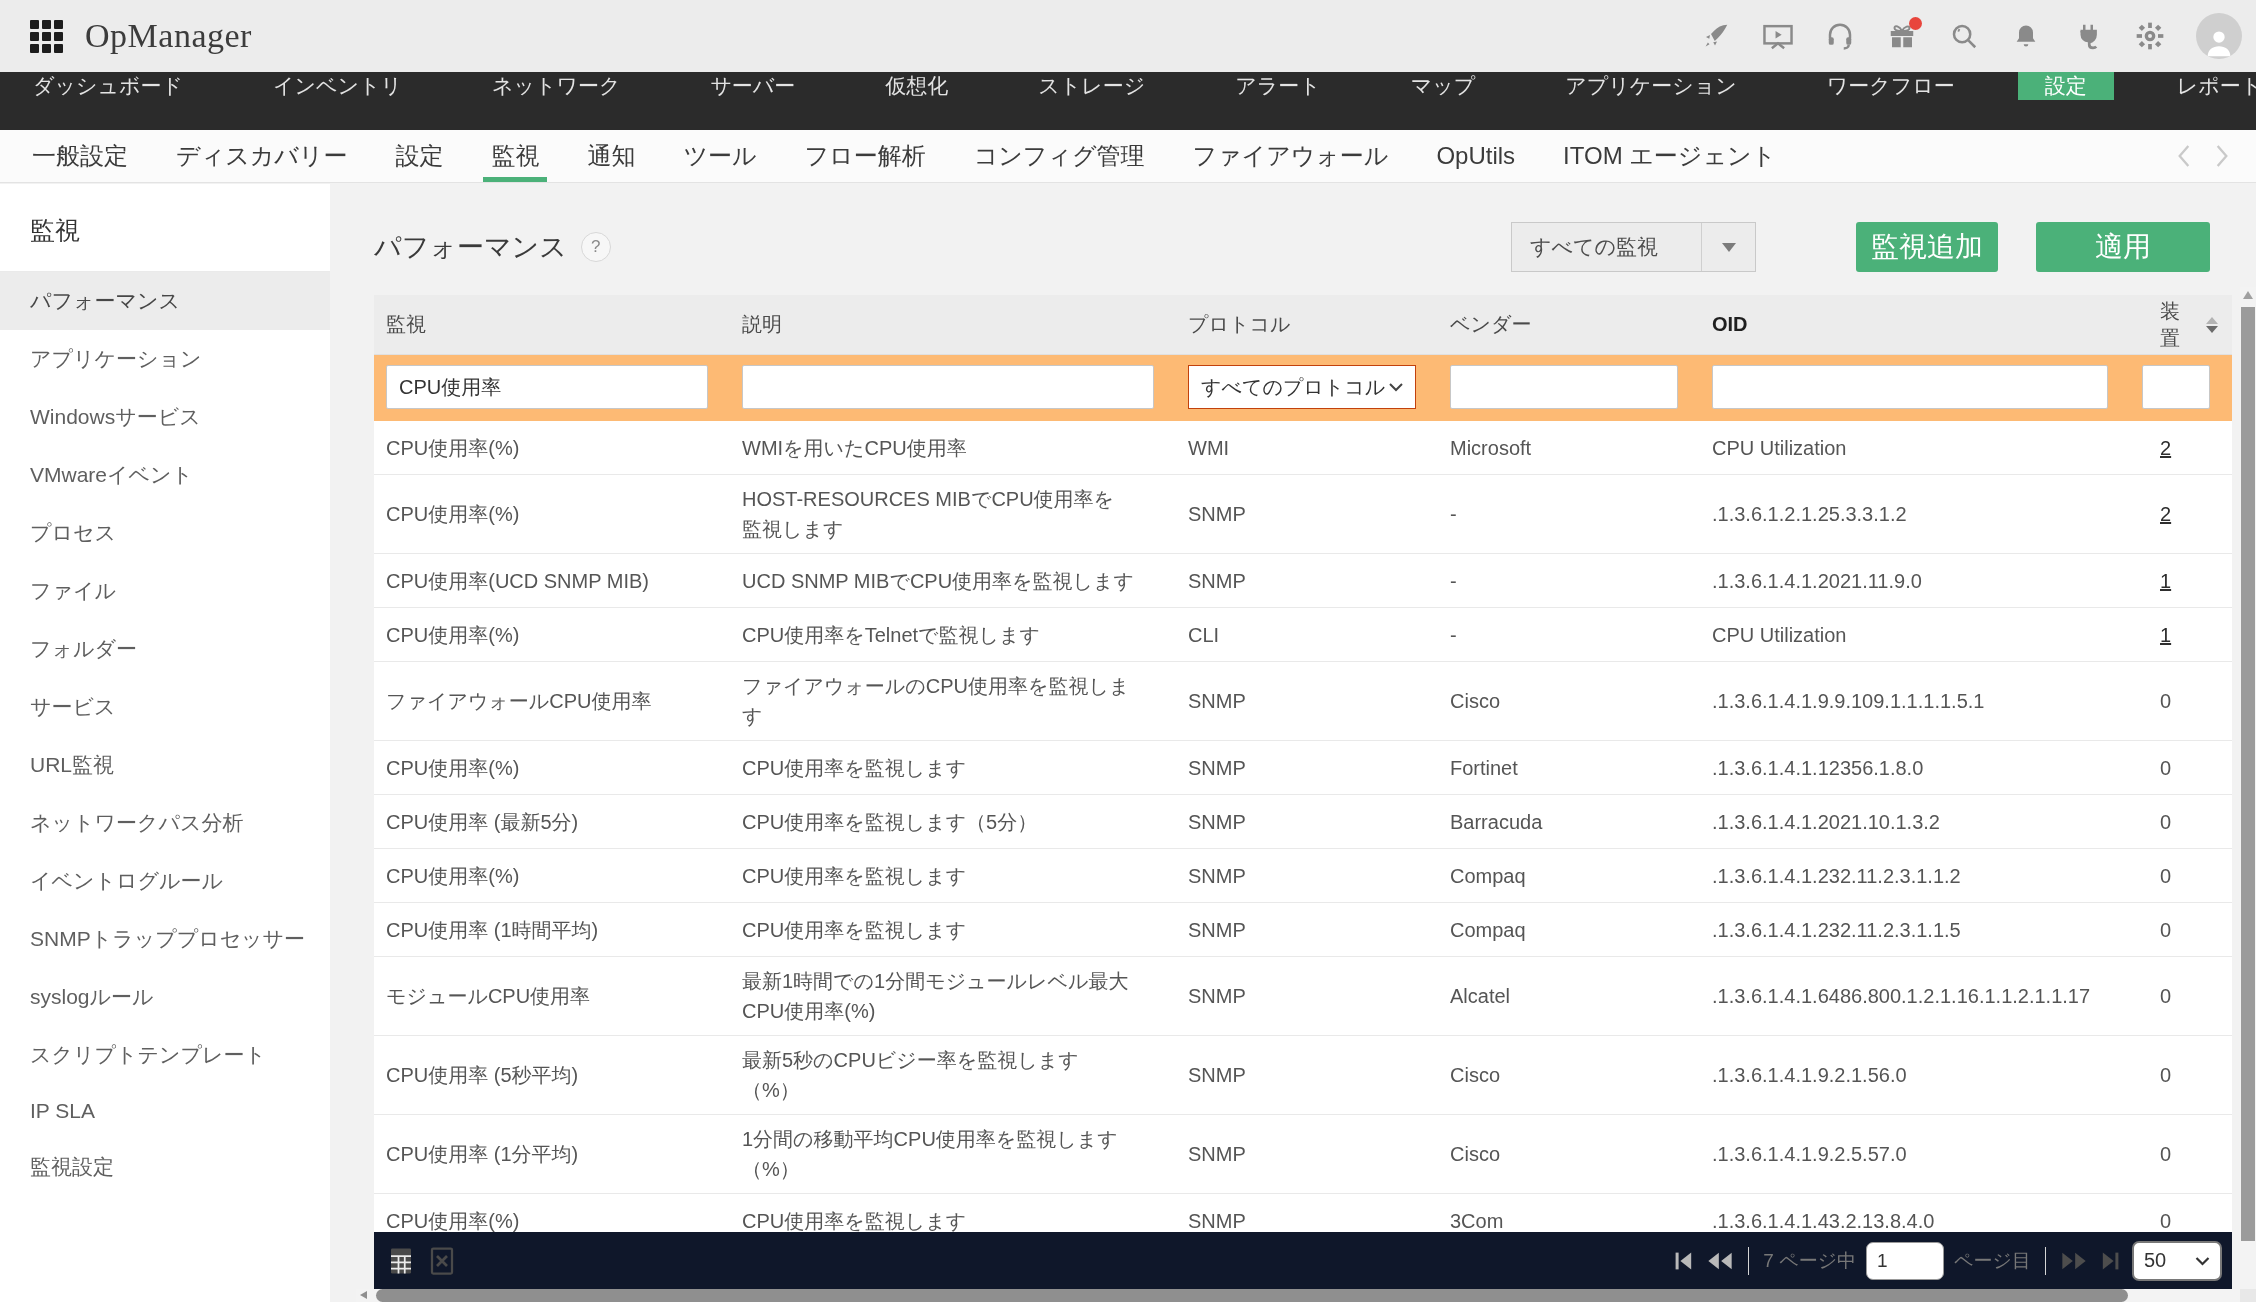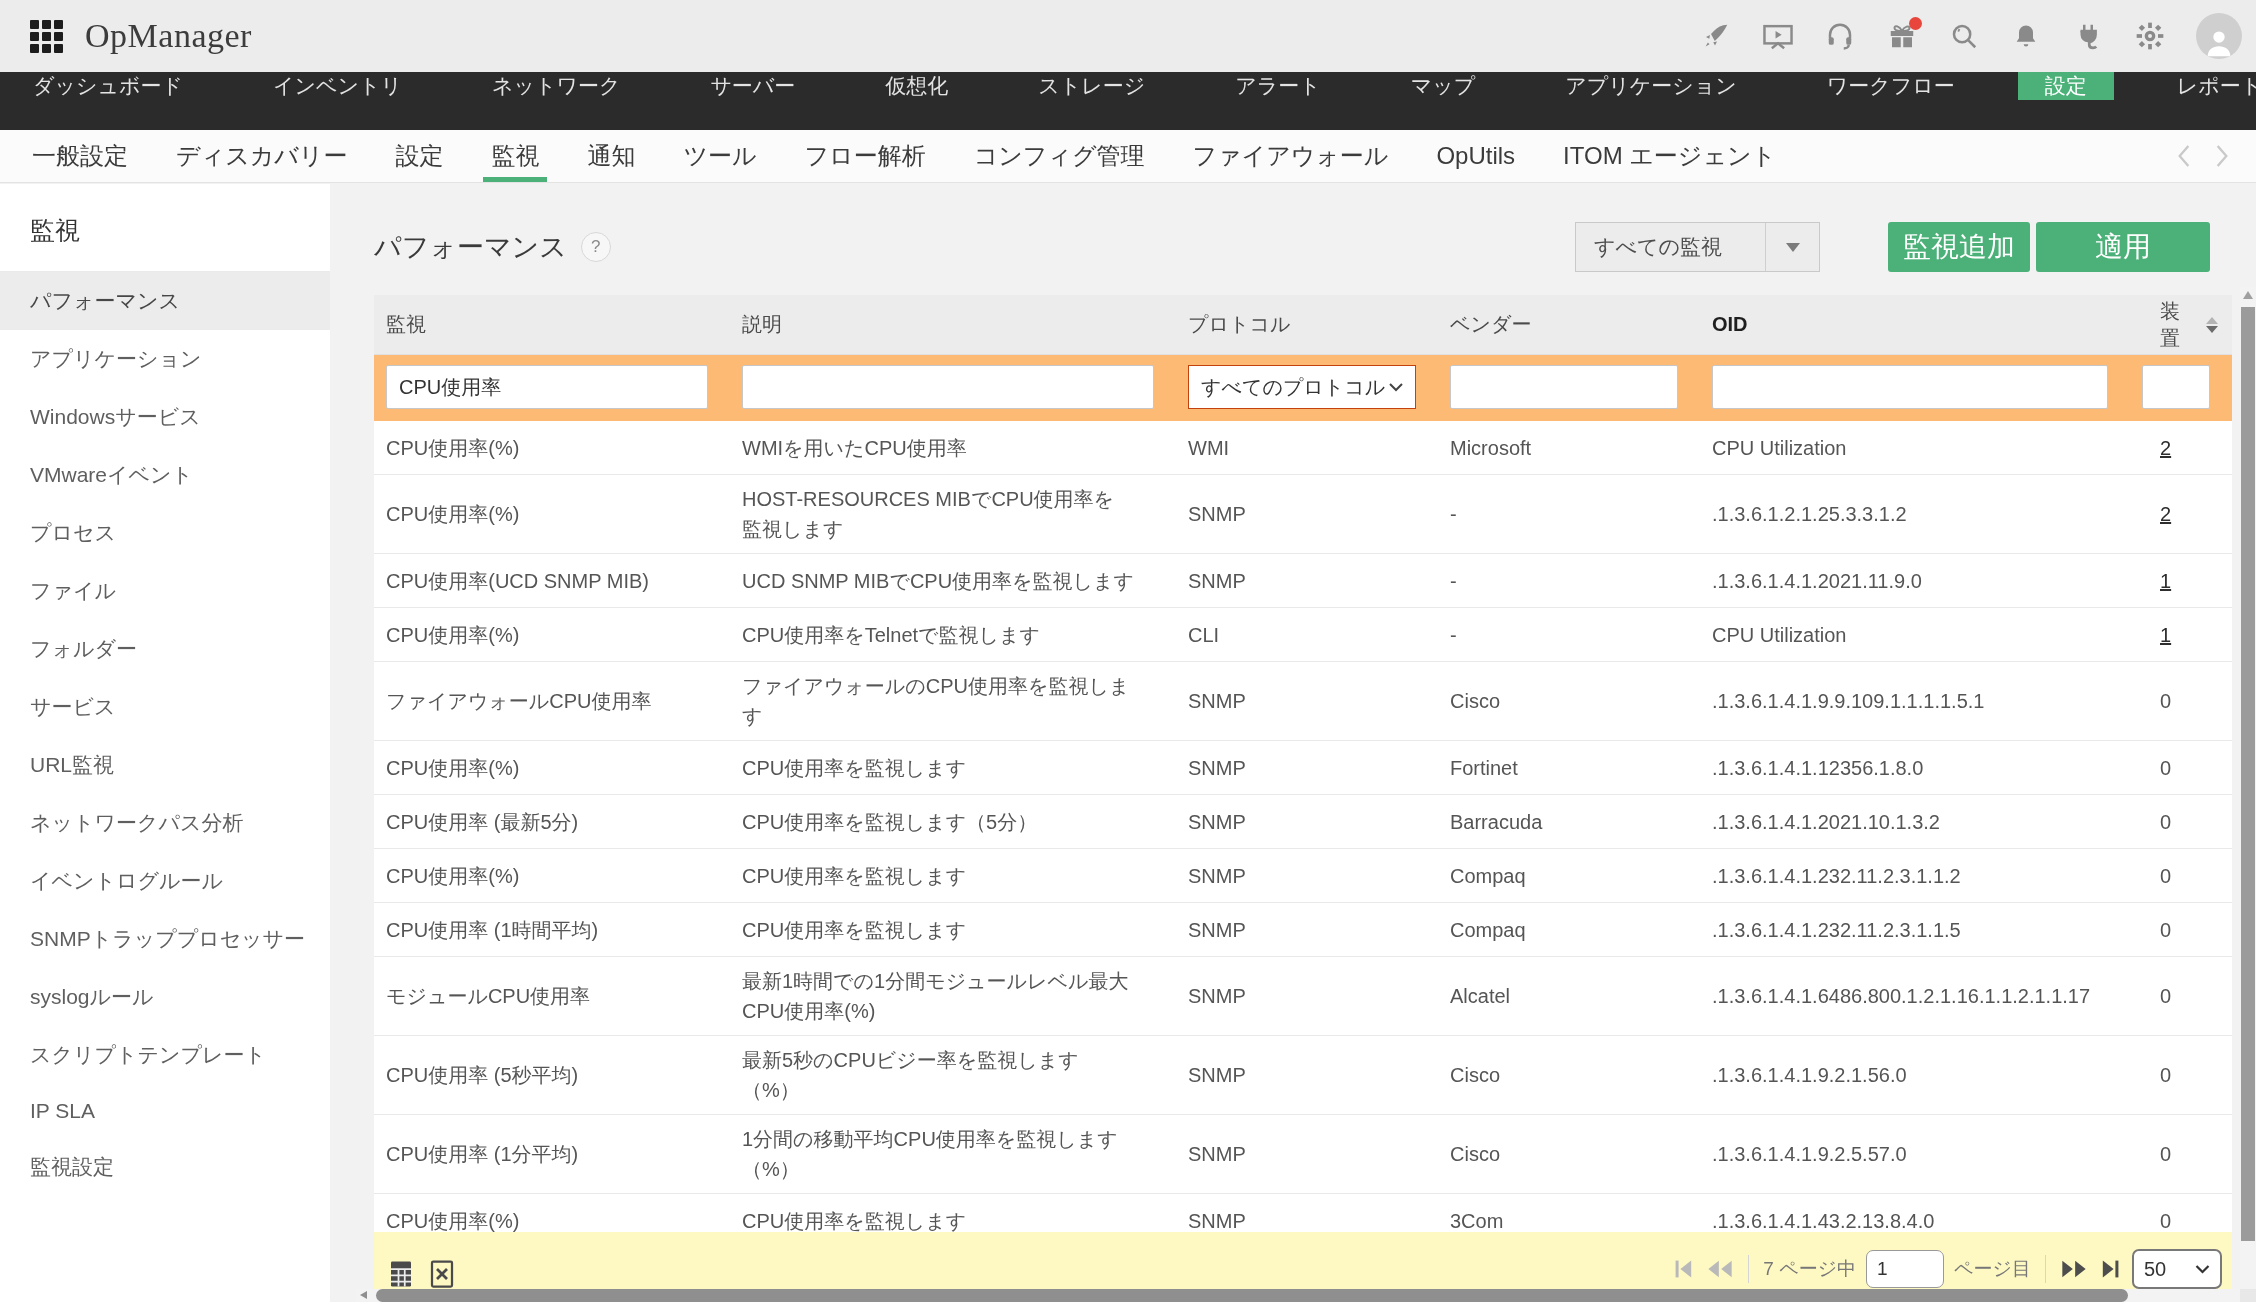--- a/index.html
+++ b/index.html
@@ -39,21 +39,21 @@
   .sidebar-title-wrap { padding:30px 0 24px 30px; border-bottom:1px solid #eaeaea; }
   .sidebar-title { font-size:25px; color:#333; }
   .side-item { font-size:21px; color:#5f5f5f; padding:15px 30px; cursor:pointer; white-space:nowrap; }
   .side-item.active { background:#ececec; color:#474747; }
 
   
   .main { position:absolute; left:330px; top:184px; right:0; bottom:0; background:#f2f2f2; overflow:hidden; }
   .content-head { display:flex; align-items:center; margin:38px 46px 0 44px; }
   .page-title { font-size:27px; font-weight:normal; color:#3a3a3a; }
   .help-badge { width:30px; height:30px; border-radius:50%; background:#f7f7f7; border:1px solid #d8d8d8; color:#8a8a8a; font-size:17px; display:flex; align-items:center; justify-content:center; margin-left:14px; cursor:pointer; }
-  .head-controls { margin-left:auto; display:flex; align-items:flex-start; }
+  .head-controls { margin-left:auto; display:flex; align-items:flex-start;gap:32px; }
   .select-box { width:245px; height:50px; background:#ececec; border:1px solid #c9c9c9; display:flex; align-items:stretch; cursor:pointer; margin-right:68px; }
   .select-label { flex:1; display:flex; align-items:center; padding-left:18px; font-size:21px; color:#4d4d4d; }
   .select-caret { width:54px; border-left:1px solid #cfcfcf; display:flex; align-items:center; justify-content:center; }
   .caret-down { width:0; height:0; border-left:7px solid transparent; border-right:7px solid transparent; border-top:9px solid #7b7b7b; display:inline-block; }
   .btn-green { height:50px; background:#4bb179; color:#fff; font-size:28px; border:none; border-radius:3px; cursor:pointer; font-family:inherit; }
   .btn-add { width:142px; margin-right:6px; }
   .btn-apply { width:174px; }
 
   
   .table-wrap { position:absolute; left:44px; right:24px; top:111px; bottom:13px; overflow:hidden; }
@@ -68,21 +68,21 @@
   .sort .dn { border-top:7px solid #6b6b6b; }
   .tfilter { background:#fdba74; height:66px; align-items:center; padding-bottom:2px; }
   .finput { width:calc(100% - 8px); height:44px; border:1px solid #c7c7c7; border-radius:2px; font-size:20px; padding:0 12px; color:#333; background:#fff; font-family:inherit; }
   .fselect { width:calc(100% - 8px); height:44px; background:#fff; border:1px solid #c2410c; display:flex; align-items:center; justify-content:space-between; padding:0 12px; font-size:20px; color:#333; cursor:pointer; }
   .tbody .tdata { background:#fff; border-bottom:1px solid #e9e9e9; min-height:54px; align-items:center; font-size:20px; color:#555; line-height:30px; padding-top:9px; padding-bottom:9px; }
   .tdata .c-desc { padding-right:42px; }
   .tdata .c-dev { padding-left:30px; }
   .dev-link { text-decoration:underline; color:#2e2e2e; cursor:pointer; }
 
   
-  .table-foot { position:absolute; left:44px; right:24px; bottom:13px; height:57px; background:#fef9c3; display:flex; align-items:flex-end; z-index:5; }
+  .table-foot { position:absolute; left:44px; right:24px; bottom:13px; height:57px; background:#0f172a; display:flex; align-items:center; z-index:5; }
   .fico { margin-left:14px; display:flex; cursor:pointer; }
   .pager { margin-left:auto; display:flex; align-items:center; gap:10px; margin-right:10px; }
   .pgbtn { display:flex; cursor:pointer; color:#4d4d4d; }
   .pgbtn.disabled { color:#b9b9b9; }
   .pdiv { width:1px; height:28px; background:#d5d5d5; margin:0 4px; }
   .ptext { font-size:19px; color:#777; white-space:nowrap; }
   .pinput { width:78px; height:38px; border:1px solid #999; border-radius:7px; font-size:19px; padding:0 10px; color:#333; background:#fff; font-family:inherit; }
   .psize { width:90px; height:40px; border:2px solid #787878; border-radius:7px; background:#fff; display:flex; align-items:center; justify-content:space-between; padding:0 10px; font-size:20px; color:#333; cursor:pointer; }
 
   

